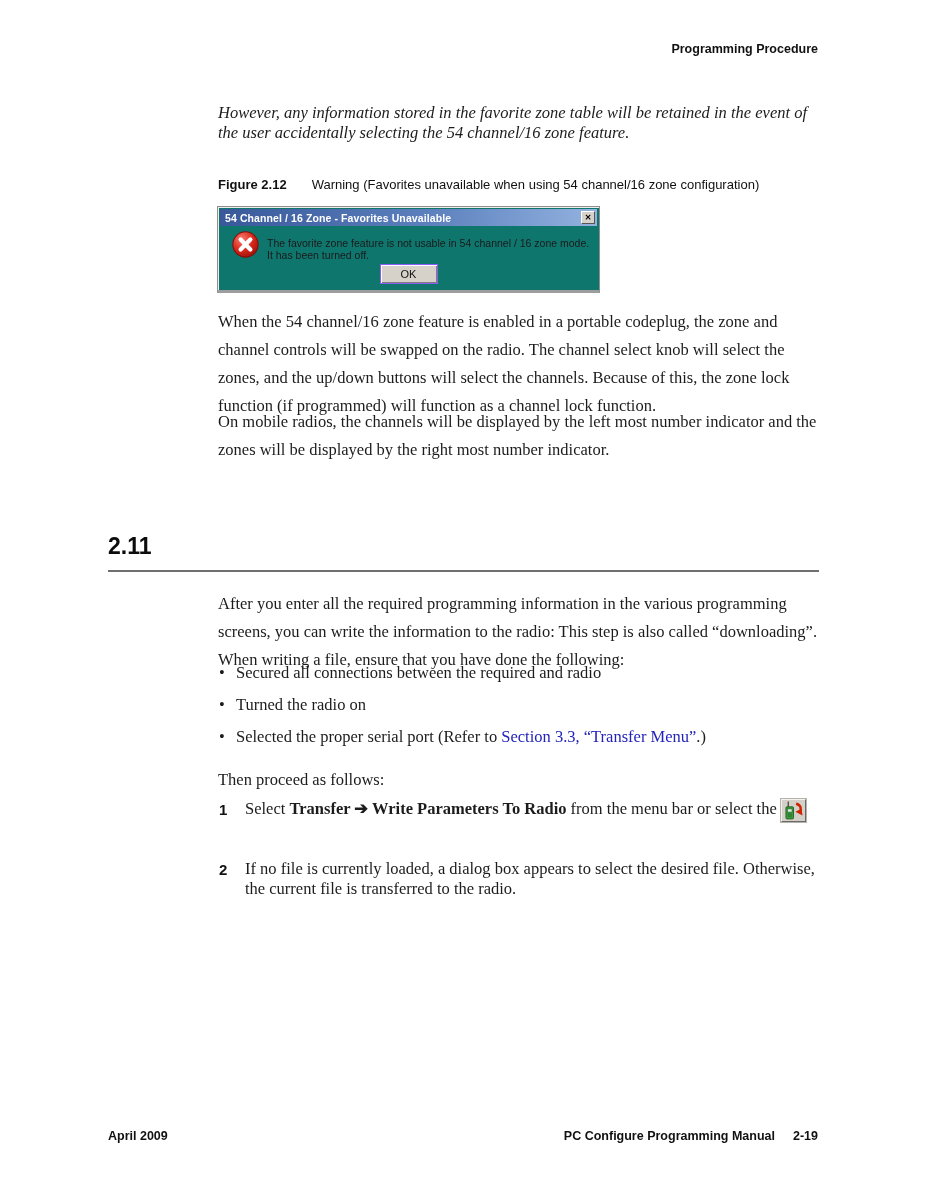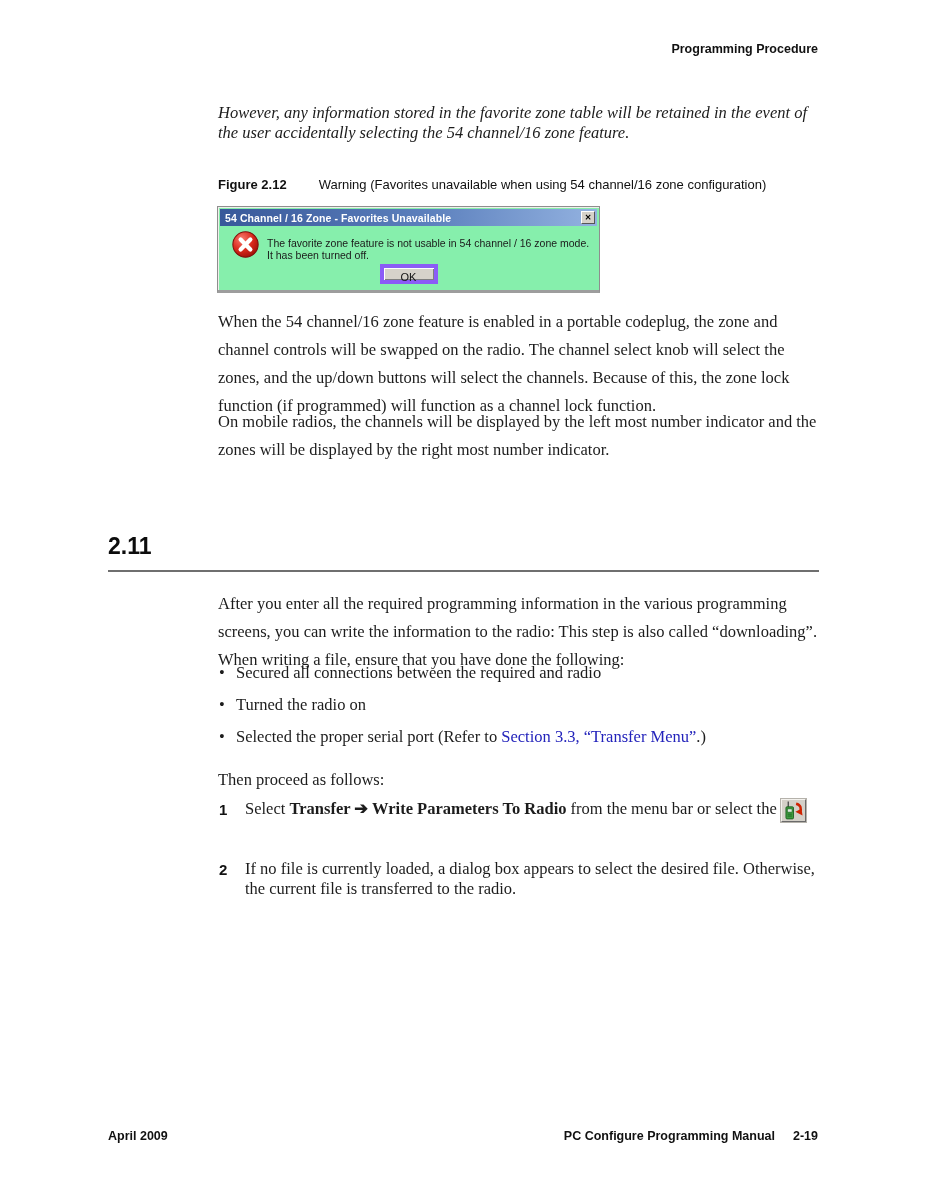--- a/index.html
+++ b/index.html
@@ -17,26 +17,26 @@
 
   .note {
     position:absolute; left:218px; top:103px; width:604px;
     font-style:italic; font-size:16.5px; line-height:19.5px;
   }
 
   .figcap {
     position:absolute; left:218px; top:177px; width:640px;
     font-family:"Liberation Sans", sans-serif; font-size:13px; color:#111;
   }
-  .figcap .lbl { font-weight:bold; margin-right:32px; }
+  .figcap .lbl { font-weight:bold; margin-right:25px; }
 
   
   .dialog {
     position:absolute; left:217px; top:206px; width:383px; height:87px;
-    background:#86efac;
+    background:#0f766e;
     border:1px solid #8e8e8e; border-bottom:3px solid #9d9d9d;
     box-shadow: inset 1px 1px 0 #f0eeea;
     padding:2px;
     font-family:"Liberation Sans", sans-serif;
   }
   .titlebar {
     height:17px; display:flex; align-items:center; padding:0 2px 0 5px;
     background:linear-gradient(90deg,#38589a 0%,#5c80bd 55%,#93b2e0 100%);
   }
   .titlebar .ttl {
@@ -51,21 +51,21 @@
   }
   .dlgbody { position:relative; height:61px; }
   .erricon { position:absolute; left:12px; top:5px; width:27px; height:27px; }
   .dlgmsg {
     position:absolute; left:47px; top:11px; width:328px;
     font-size:10.5px; line-height:12px; color:#1a1a1a;
   }
   .okbtn {
     position:absolute; left:50%; top:38px; transform:translateX(-50%);
     width:58px; height:20px; background:#d6d2ca;
-    border:4px solid #8b5cf6;
+    border:1px solid #8b5cf6;
     box-shadow: inset 1px 1px 0 #ffffff, inset -1px -1px 0 #7e7e7e;
     font-family:"Liberation Sans", sans-serif; font-size:11px; text-align:center; line-height:18px; color:#111;
   }
 
   .para { position:absolute; left:218px; width:606px; font-size:16.5px; line-height:28px; }
   .p1 { top:308px; }
   .p2 { top:408px; }
   .p3 { top:590px; }
   .proceed { top:766px; }
 

